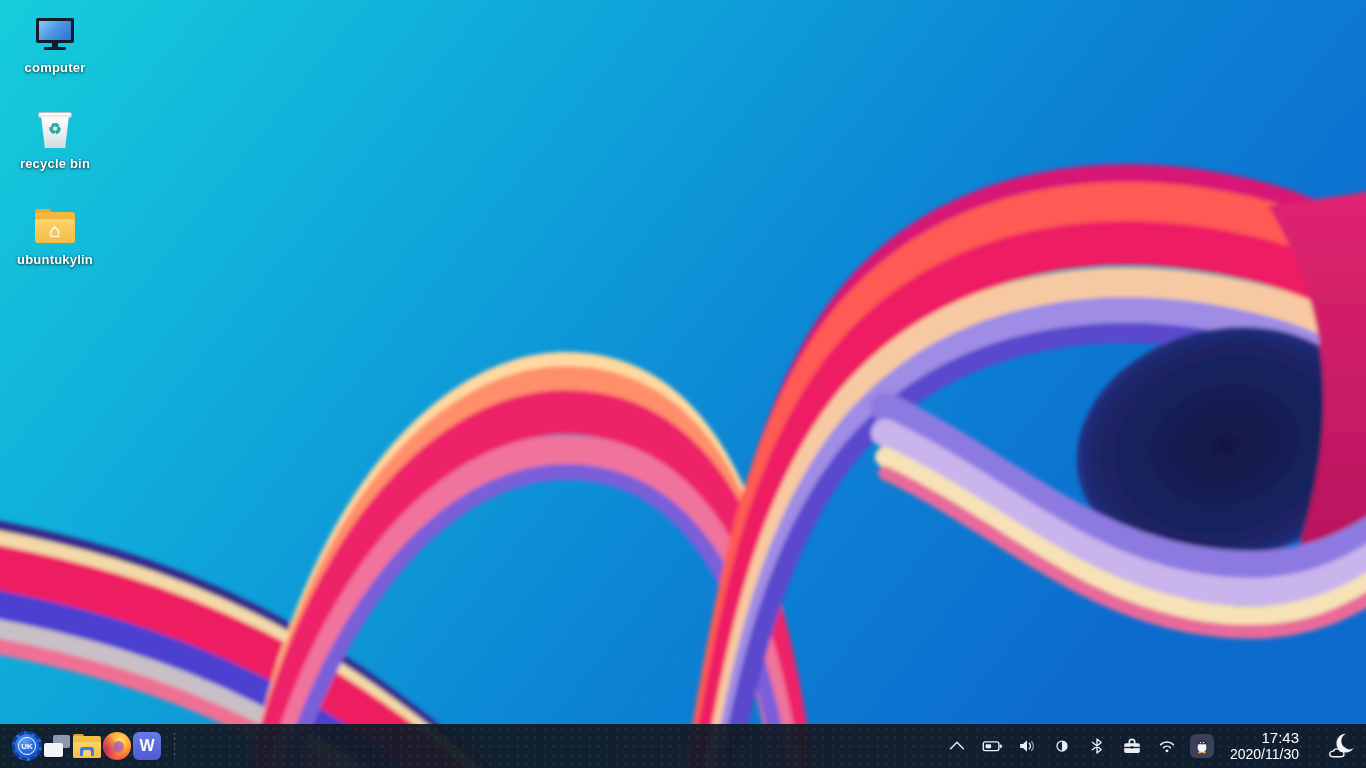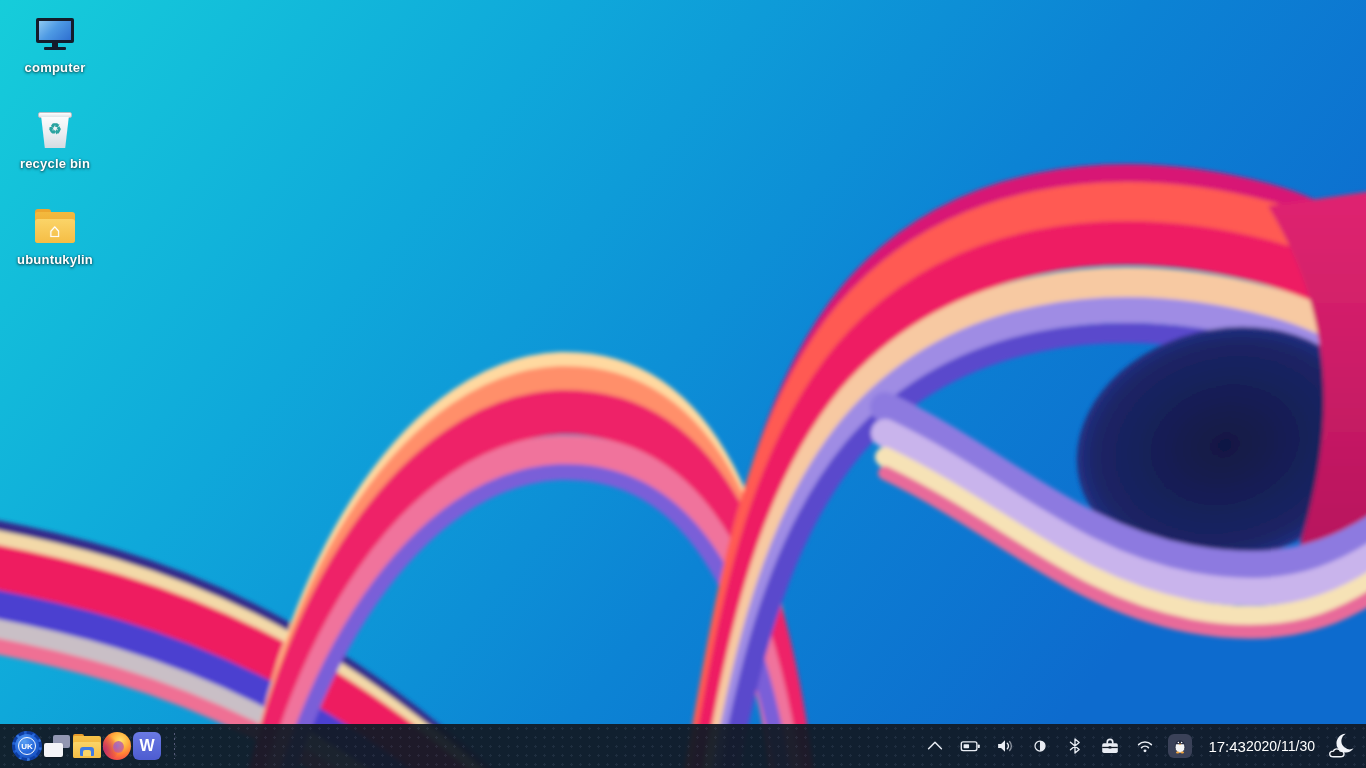--- a/index.html
+++ b/index.html
@@ -90,22 +90,22 @@
              background:radial-gradient(circle at 40% 40%, #8a5ce0 0%, #c25a9e 60%, transparent 100%); opacity:.8; }
 
   
   .wps { width:28px; height:28px; border-radius:6px; background:linear-gradient(180deg,#6a7ae4,#4d5cd0);
          display:flex; align-items:center; justify-content:center; color:#fff; font-size:16px; font-weight:700; }
 
   
   .penguin-badge { width:24px; height:24px; border-radius:6px; background:#3a4158; display:flex; align-items:center; justify-content:center; }
 
   
-  .clock { display:flex; flex-direction:row; align-items:flex-end; justify-content:center; color:#fff;
-           line-height:17px; margin:0 0 0 6px; cursor:pointer; }
+  .clock { display:flex; flex-direction:column; align-items:flex-end; justify-content:center; color:#fff;
+           line-height:17px; margin:0 16px 0 6px; cursor:pointer; }
   .clock .t { font-size:15px; }
   .clock .d { font-size:14px; }
 </style>
 </head>
 <body>
 
 <div class="stage">
 
   <div class="wallpaper">
     <svg viewBox="0 0 1366 768" preserveAspectRatio="none" aria-hidden="true">

